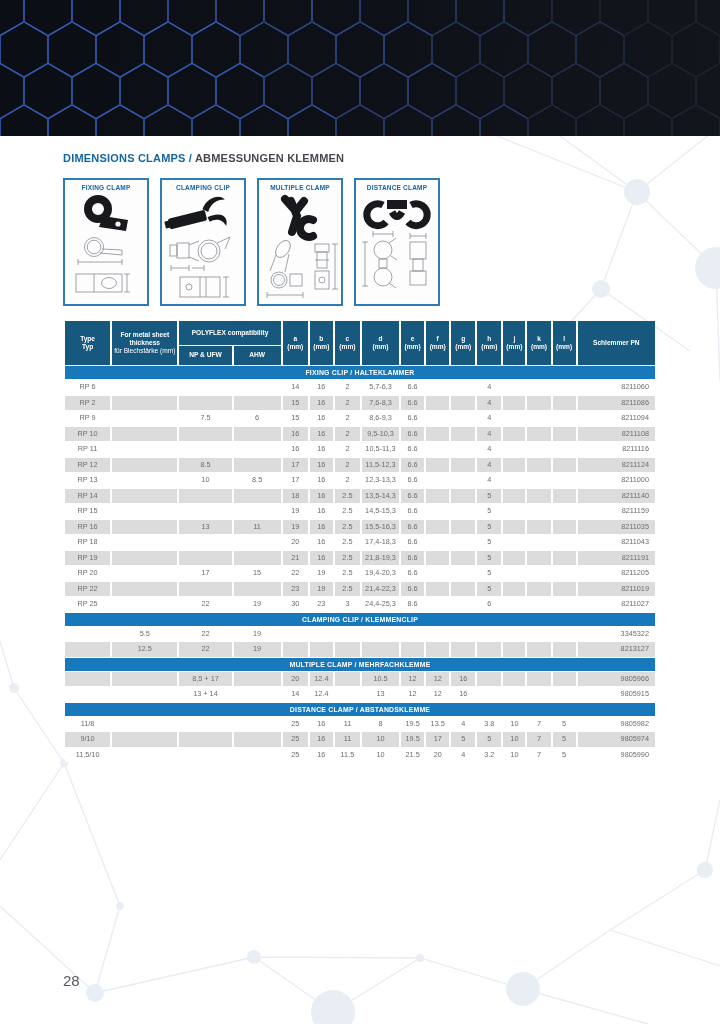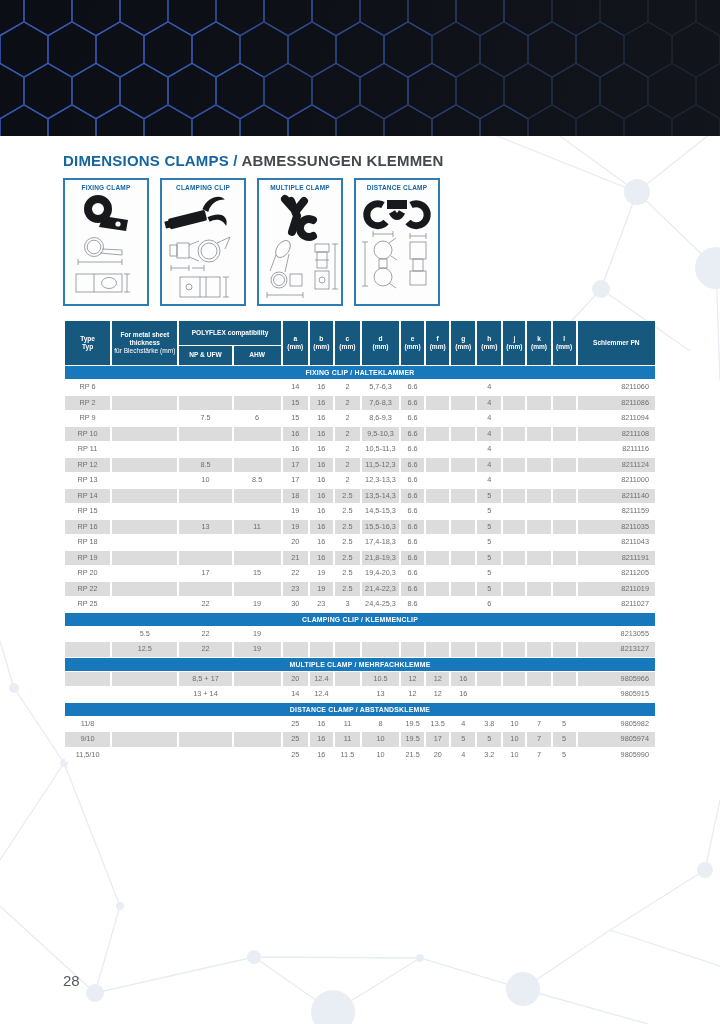--- a/index.html
+++ b/index.html
@@ -8,21 +8,21 @@
     position:relative; width:720px; height:1024px; overflow:hidden;
     background:#ffffff; font-family:"Liberation Sans", sans-serif;
   }
   
   .banner { position:absolute; left:0; top:0; width:720px; height:136px; background:linear-gradient(100deg,#0b0e15 0%,#0e1118 55%,#12151b 100%); overflow:hidden; }
   .banner svg { display:block; }
   
   .bg-net { position:absolute; left:0; top:136px; width:720px; height:888px; pointer-events:none; }
   .content { position:absolute; left:0; top:136px; width:720px; height:888px; }
   
-  .title { position:absolute; left:63px; top:16px; font-size:15px; font-weight:bold; letter-spacing:.2px; white-space:nowrap; }
+  .title { position:absolute; left:63px; top:16px; font-size:11px; font-weight:bold; letter-spacing:.2px; white-space:nowrap; }
   .title .en { color:#1566A0; }
   .title .de { color:#45494F; }
   
   .boxes { position:absolute; left:63px; top:42px; display:flex; gap:11px; }
   .pbox { width:86px; height:128px; border:2px solid #2E7CB4; background:#fdfdfd; position:relative; }
   .pbox-label { text-align:center; margin-top:4px; font-size:6.5px; font-weight:bold; color:#1566A5; letter-spacing:.2px; }
   .pbox svg { display:block; margin:1px auto 0; }
   
   .tblwrap { position:absolute; left:63px; top:184px; }
   table { border-collapse:separate; border-spacing:2px 1px; table-layout:fixed; width:594px; }
@@ -752,21 +752,21 @@
               <td></td>
               <td></td>
               <td></td>
               <td></td>
               <td></td>
               <td></td>
               <td></td>
               <td></td>
               <td></td>
               <td></td>
-              <td class="pn">8213055</td>
+              <td class="pn">3345322</td>
             </tr>
             <tr>
               <td class="shaded"></td>
               <td class="shaded">12.5</td>
               <td class="shaded">22</td>
               <td class="shaded">19</td>
               <td class="shaded"></td>
               <td class="shaded"></td>
               <td class="shaded"></td>
               <td class="shaded"></td>

